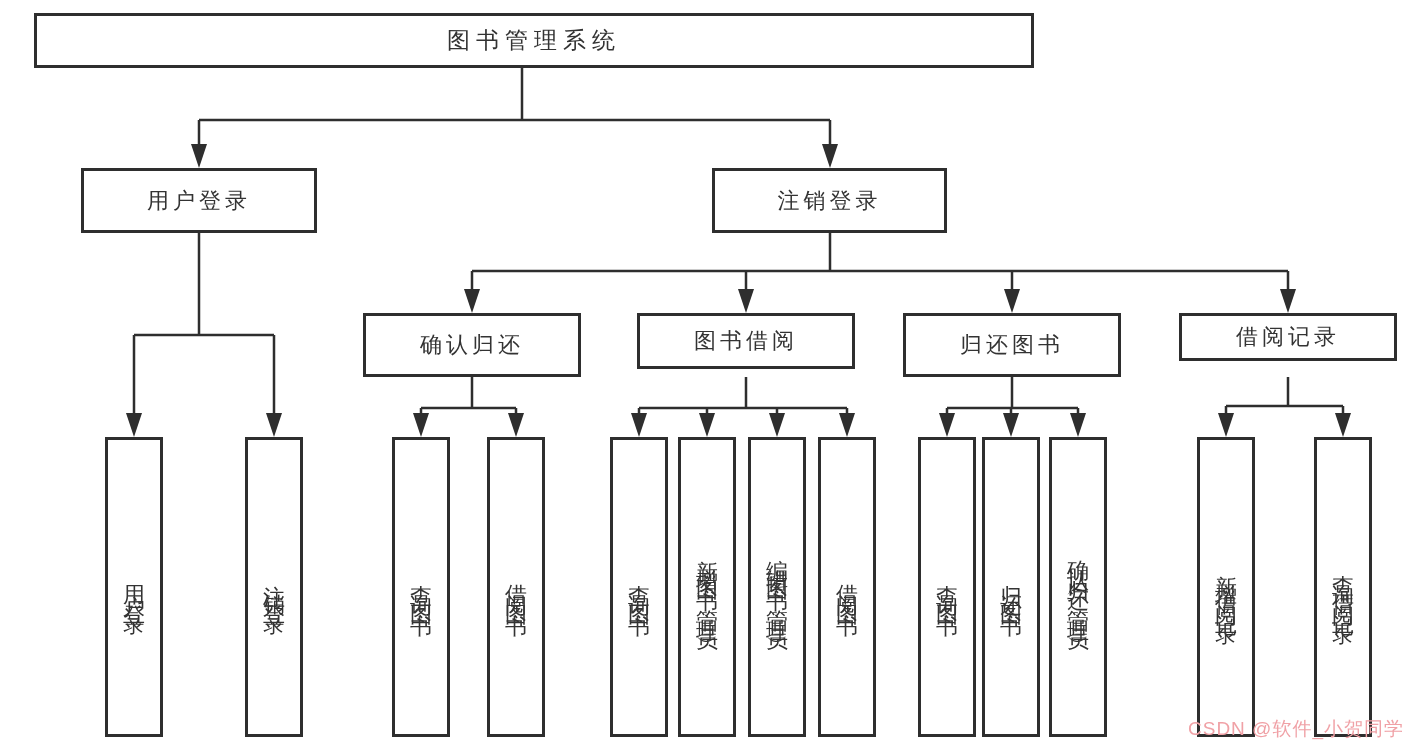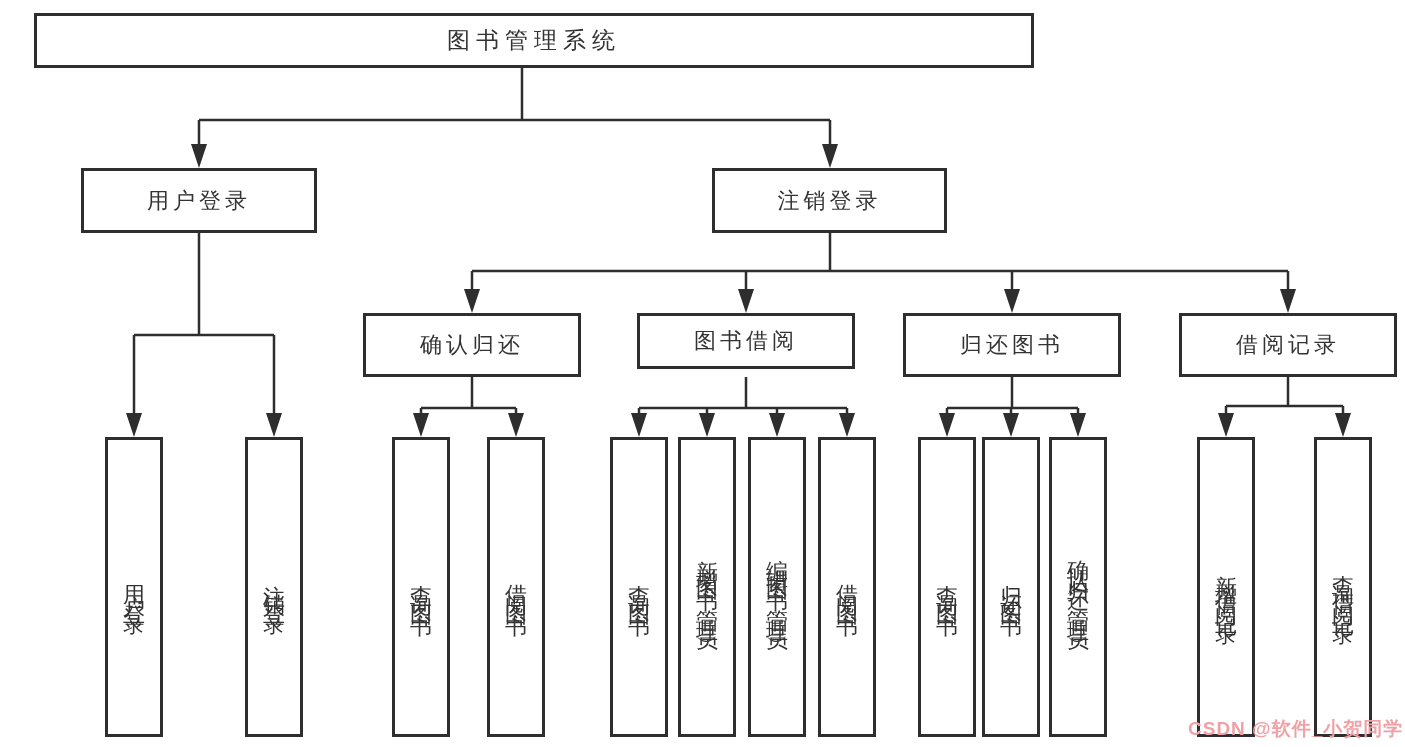--- a/index.html
+++ b/index.html
@@ -64,21 +64,20 @@
     white-space: nowrap;
   }
   #watermark {
     position: absolute;
     left: 1188px;
     top: 716px;
     font-size: 19px;
     letter-spacing: 1px;
     color: #f0a1a6;
     white-space: nowrap;
-    font-weight: bold;
   }
 </style>
 </head>
 <body>
 
 <div id="stage">
 
   <svg id="connectors" viewBox="0 0 1405 747" xmlns="http://www.w3.org/2000/svg">
     <g stroke="#2e2e2e" stroke-width="2.5" fill="none">
 
@@ -132,21 +131,21 @@
 
   <div class="node node-l3" style="left:363px; top:313px; width:218px; height:64px;">
     <span>确认归还</span>
   </div>
   <div class="node node-l3" style="left:637px; top:313px; width:218px; height:56px;">
     <span>图书借阅</span>
   </div>
   <div class="node node-l3" style="left:903px; top:313px; width:218px; height:64px;">
     <span>归还图书</span>
   </div>
-  <div class="node node-l3" style="left:1179px; top:313px; width:218px; height:64px;">
+  <div class="node node-l3" style="left:1179px; top:313px; width:218px; height:48px;">
     <span>借阅记录</span>
   </div>
 
   <div class="leaf" style="left:105px;">
     <span>用户登录</span>
   </div>
   <div class="leaf" style="left:245px;">
     <span>注销登录</span>
   </div>
 

